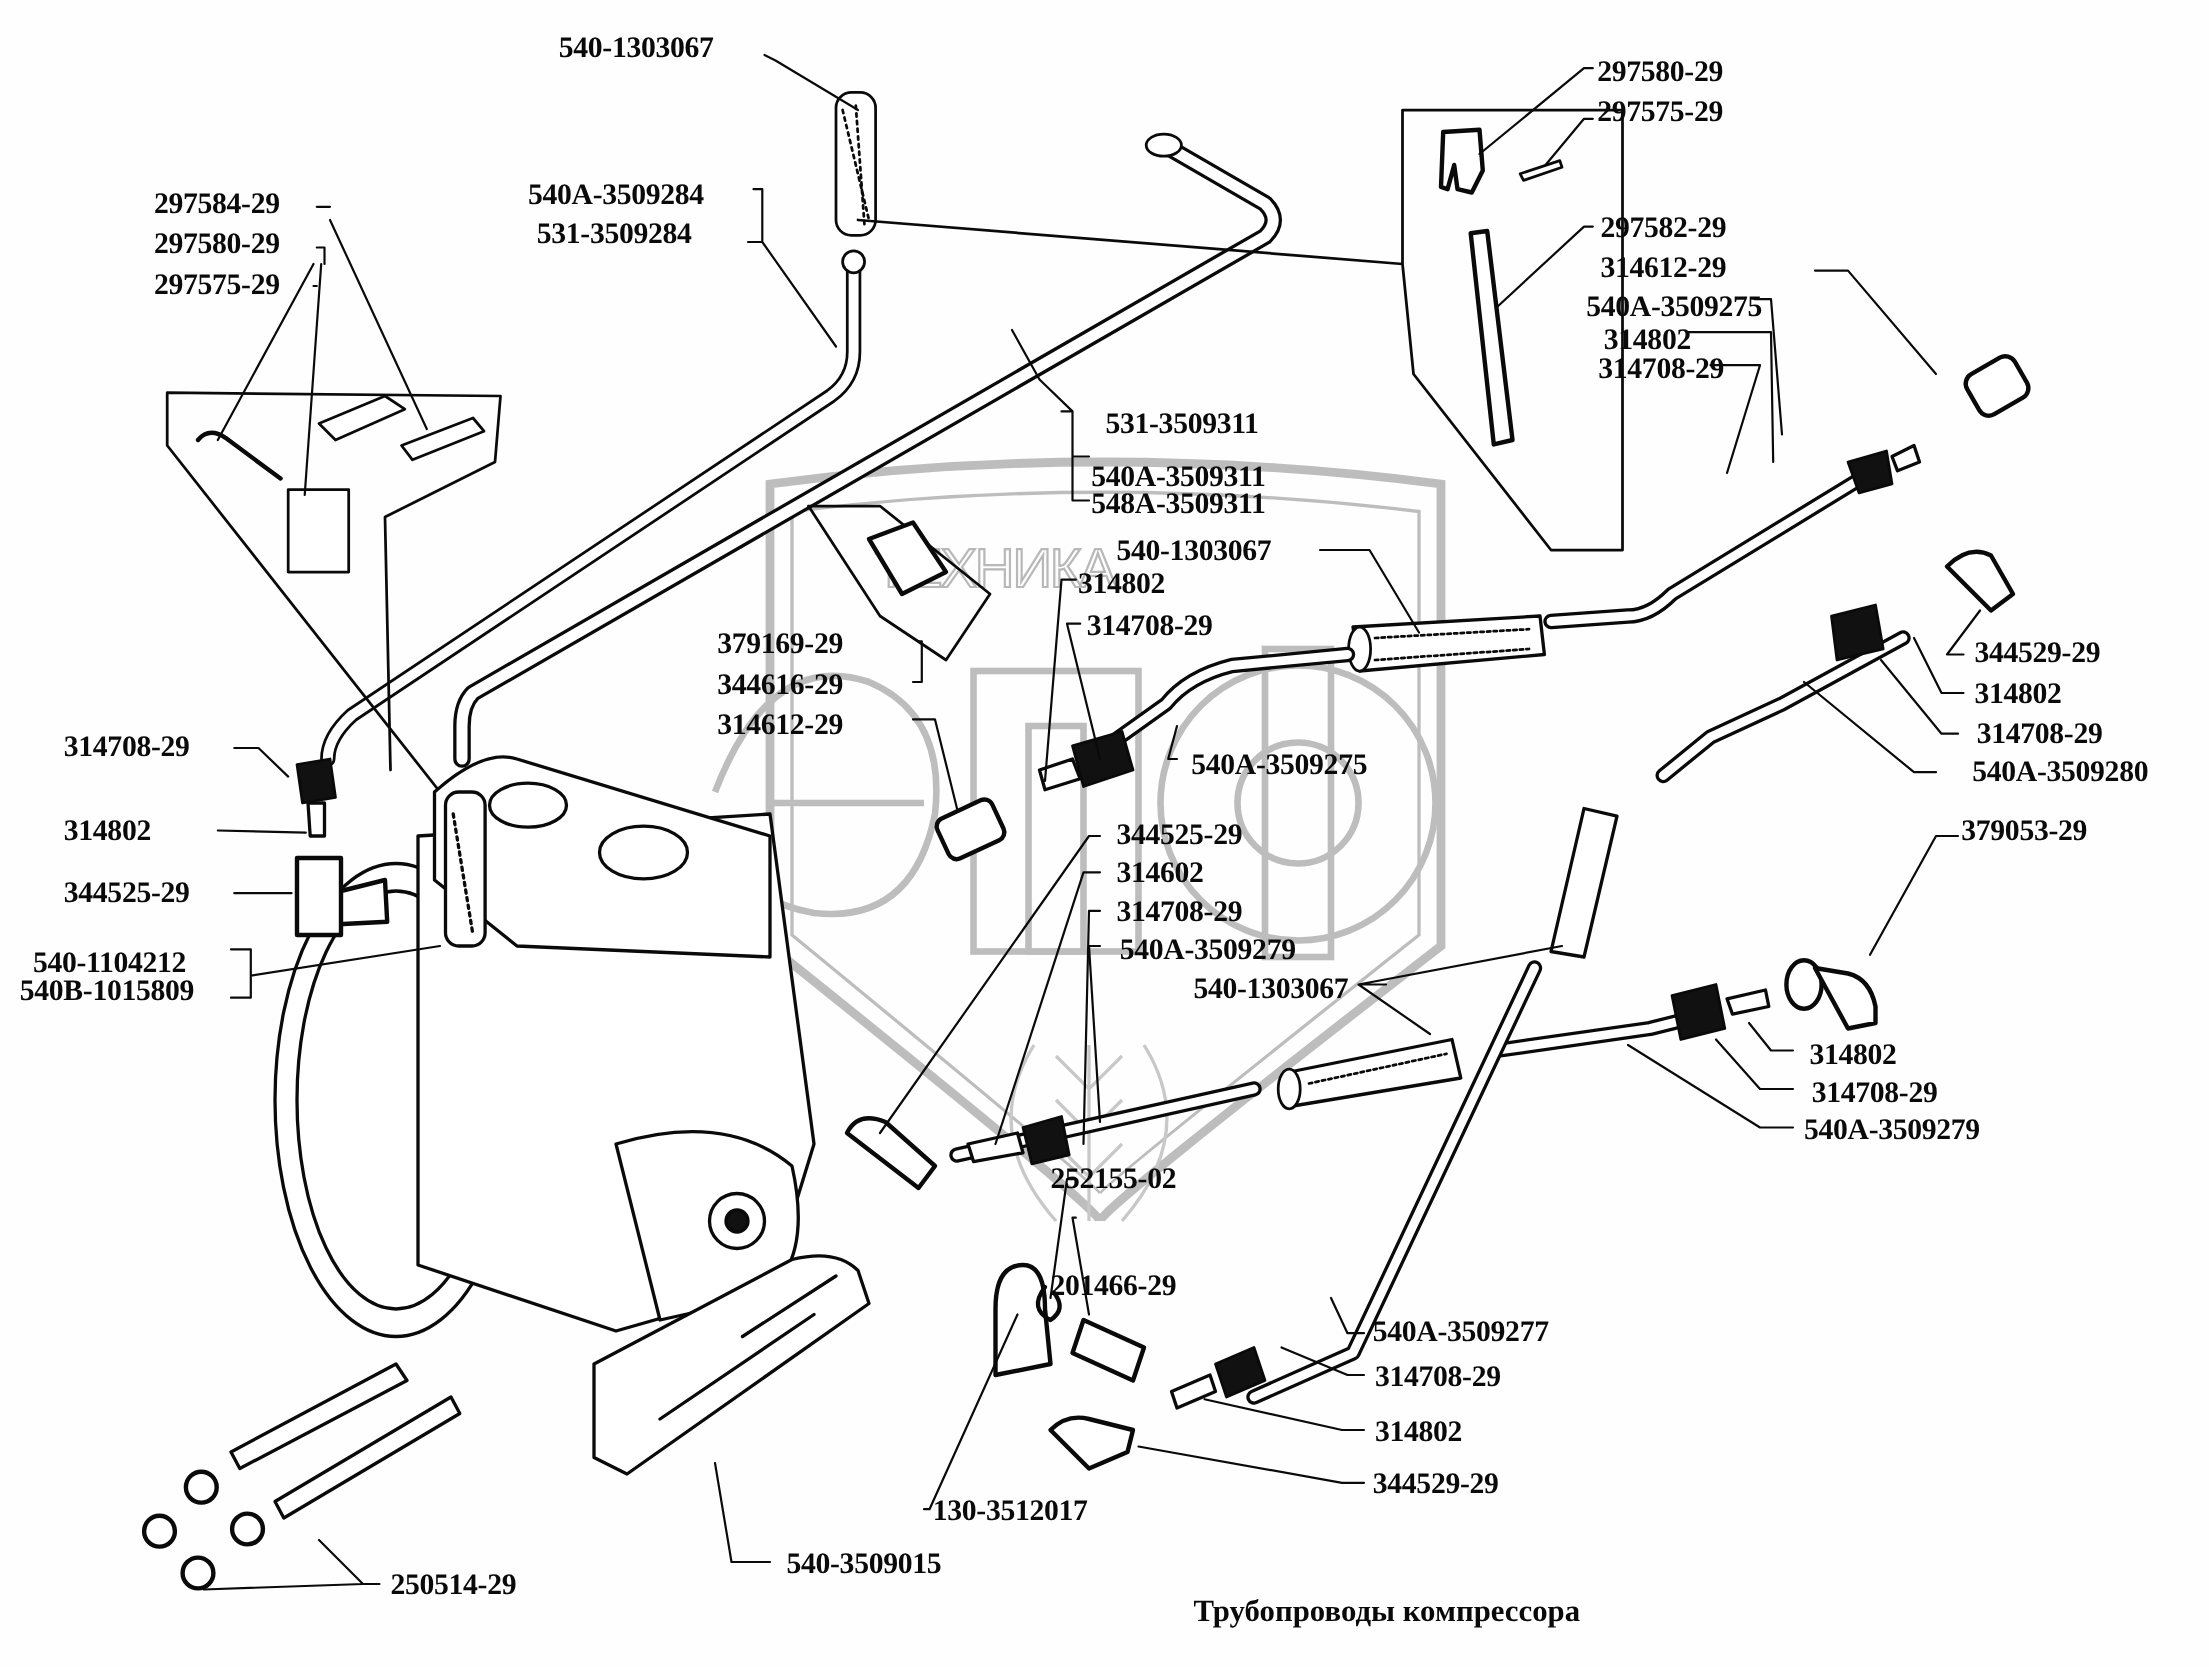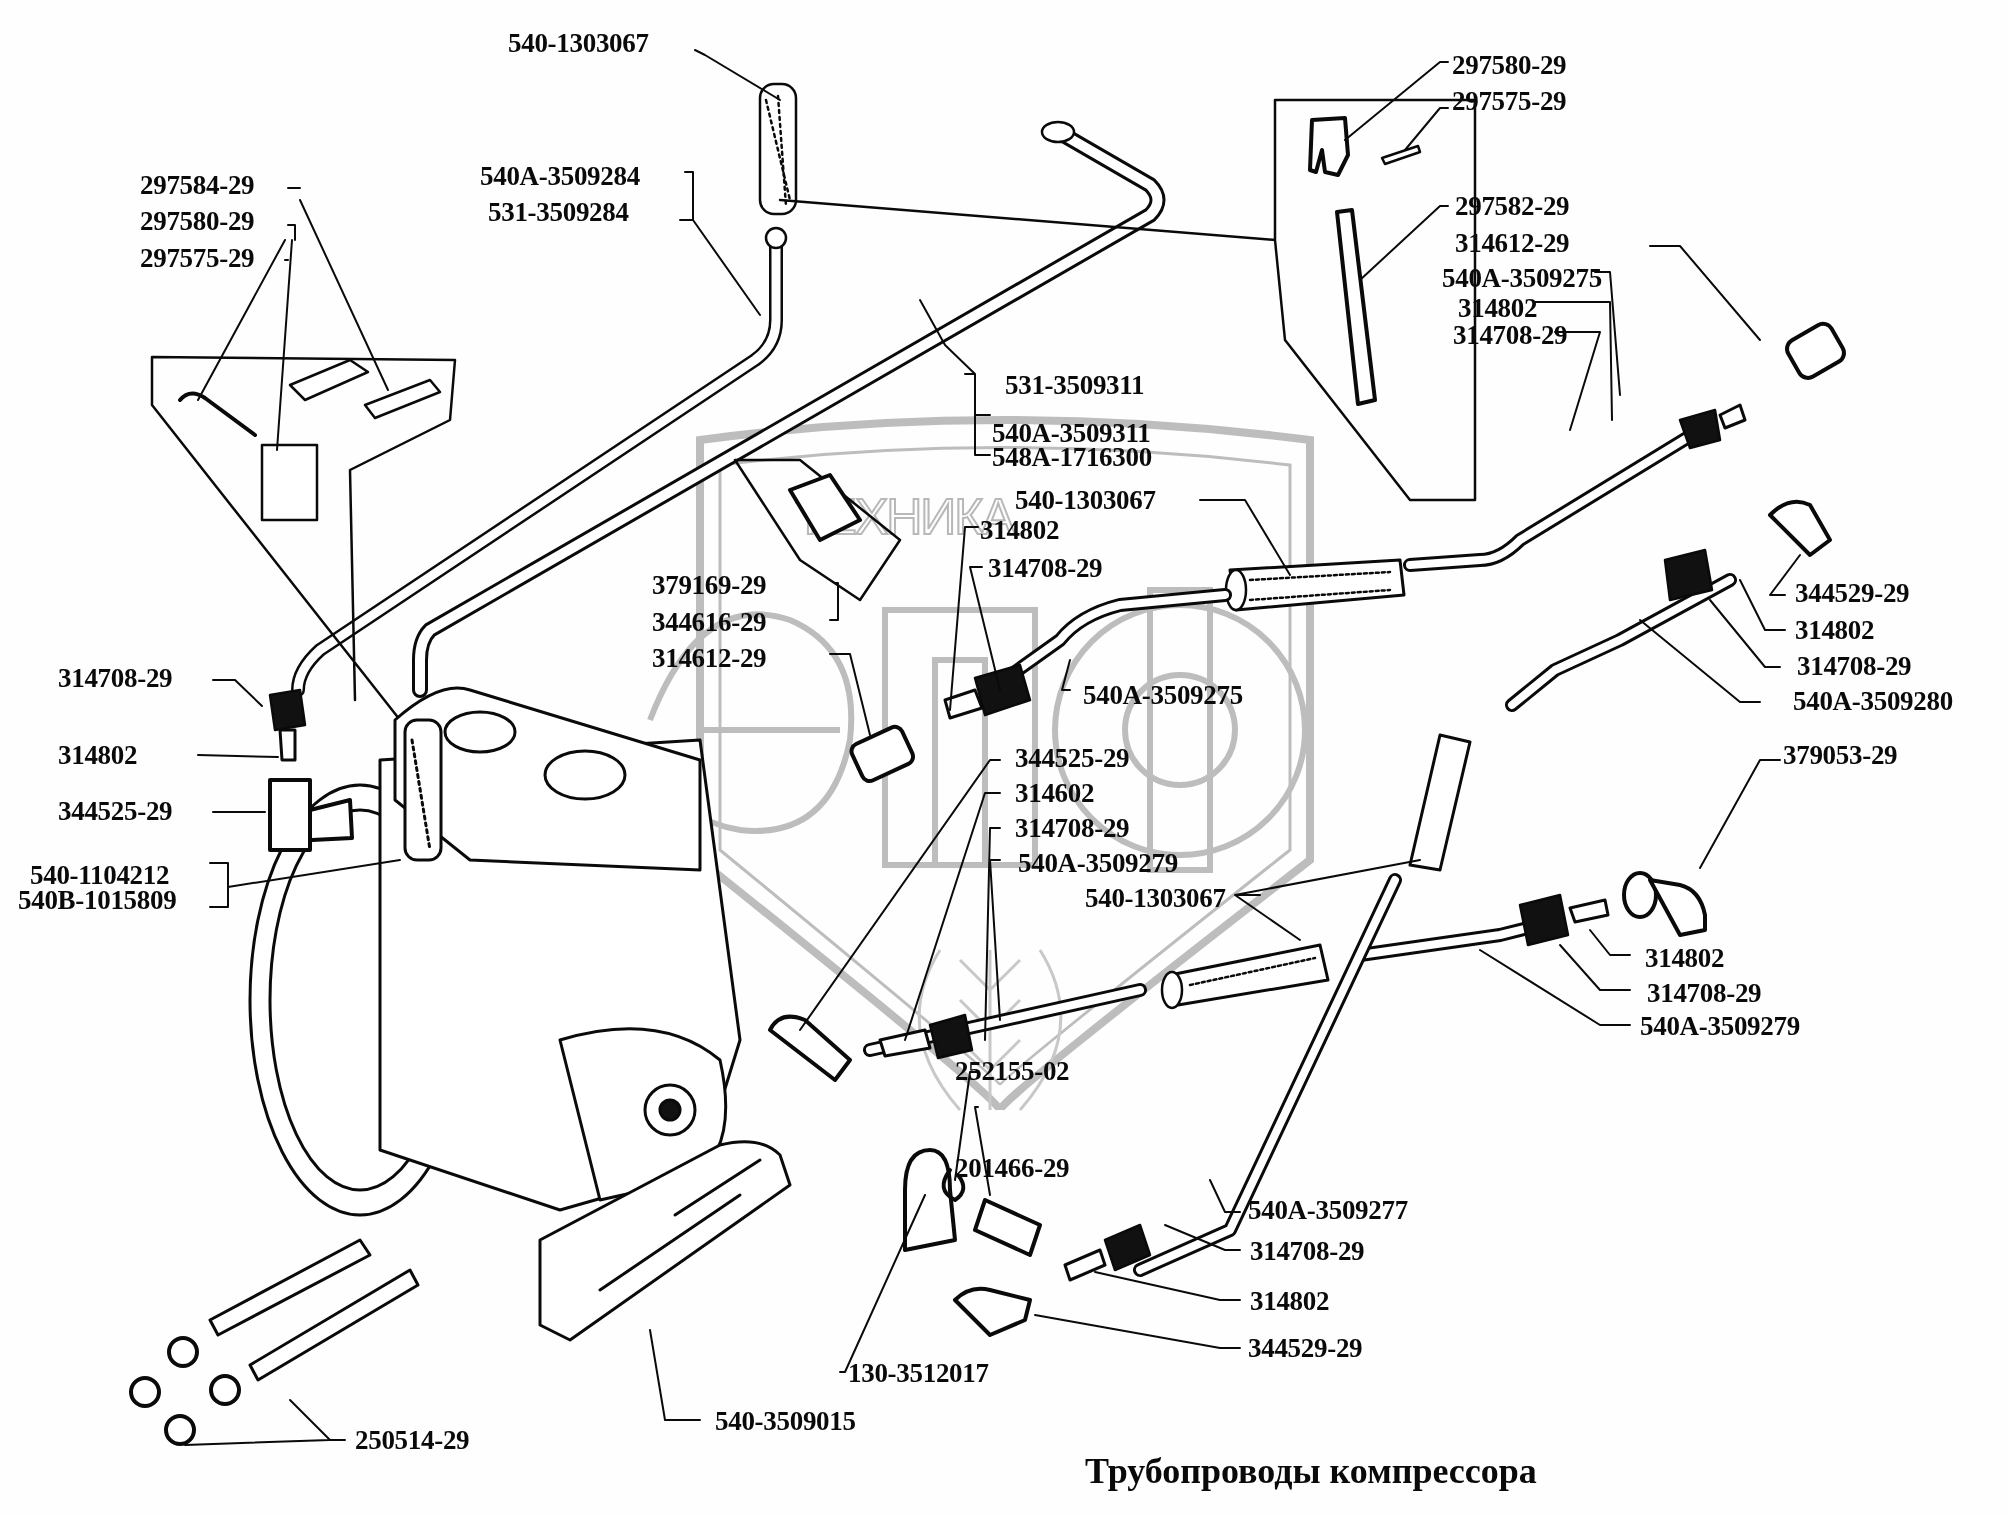--- a/index.html
+++ b/index.html
@@ -1,19 +1,19 @@
 <!DOCTYPE html>
 <html><head>
 <meta charset="utf-8">
 <style>
   html,body{margin:0;padding:0;background:#fdfefd;}
   #canvas{position:relative;width:2008px;height:1515px;overflow:hidden;background:#fdfefd;}
   svg{position:absolute;left:0;top:0;}
   .lbl{position:absolute;font-family:"Liberation Serif","DejaVu Serif",serif;font-weight:bold;font-size:27px;color:#0a0a0a;white-space:nowrap;letter-spacing:-0.3px;line-height:1;}
-  .title{position:absolute;font-family:"Liberation Serif","DejaVu Serif",serif;font-weight:bold;font-size:36px;color:#0a0a0a;white-space:nowrap;left:1085px;top:1450px;}
+  .title{position:absolute;font-family:"Liberation Serif","DejaVu Serif",serif;font-weight:bold;font-size:28px;color:#0a0a0a;white-space:nowrap;left:1085px;top:1450px;}
   .wm{position:absolute;font-family:"Liberation Sans","DejaVu Sans",sans-serif;font-size:50px;color:transparent;-webkit-text-stroke:2px #b8b8b8;white-space:nowrap;letter-spacing:-2px;}
 </style>
 </head>
 <body>
 
 <div id="canvas">
 
   <svg width="2008" height="1515">
     <g fill="none" stroke="#bdbdbd" stroke-width="8">
       <path d="M700 440 Q1000 400 1310 440 L1310 860 Q1000 1100 1000 1110 Q1000 1100 700 860 Z"></path>
@@ -226,21 +226,21 @@
   <div class="lbl" style="left:140px;top:245px;">297575-29</div>
   <div class="lbl" style="left:1452px;top:52px;">297580-29</div>
   <div class="lbl" style="left:1452px;top:88px;">297575-29</div>
   <div class="lbl" style="left:1455px;top:193px;">297582-29</div>
   <div class="lbl" style="left:1455px;top:230px;">314612-29</div>
   <div class="lbl" style="left:1442px;top:265px;">540A-3509275</div>
   <div class="lbl" style="left:1458px;top:295px;">314802</div>
   <div class="lbl" style="left:1453px;top:322px;">314708-29</div>
   <div class="lbl" style="left:1005px;top:372px;">531-3509311</div>
   <div class="lbl" style="left:992px;top:420px;">540A-3509311</div>
-  <div class="lbl" style="left:992px;top:444px;">548A-1716300</div>
+  <div class="lbl" style="left:992px;top:444px;">548A-3509311</div>
   <div class="lbl" style="left:1015px;top:487px;">540-1303067</div>
   <div class="lbl" style="left:980px;top:517px;">314802</div>
   <div class="lbl" style="left:988px;top:555px;">314708-29</div>
   <div class="lbl" style="left:652px;top:572px;">379169-29</div>
   <div class="lbl" style="left:652px;top:609px;">344616-29</div>
   <div class="lbl" style="left:652px;top:645px;">314612-29</div>
   <div class="lbl" style="left:1083px;top:682px;">540A-3509275</div>
   <div class="lbl" style="left:1795px;top:580px;">344529-29</div>
   <div class="lbl" style="left:1795px;top:617px;">314802</div>
   <div class="lbl" style="left:1797px;top:653px;">314708-29</div>

